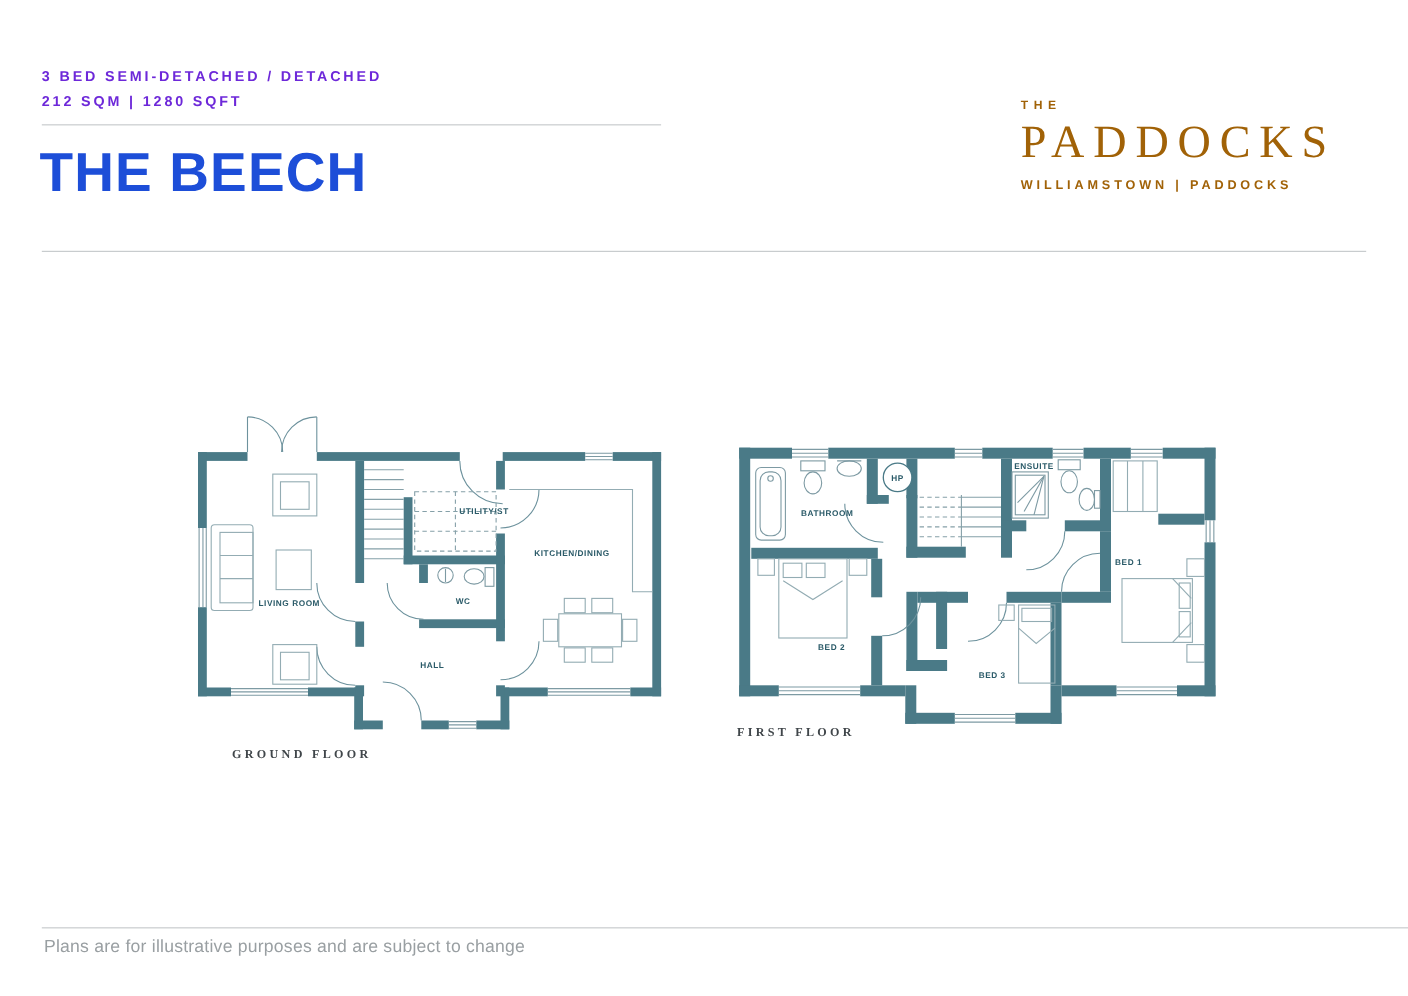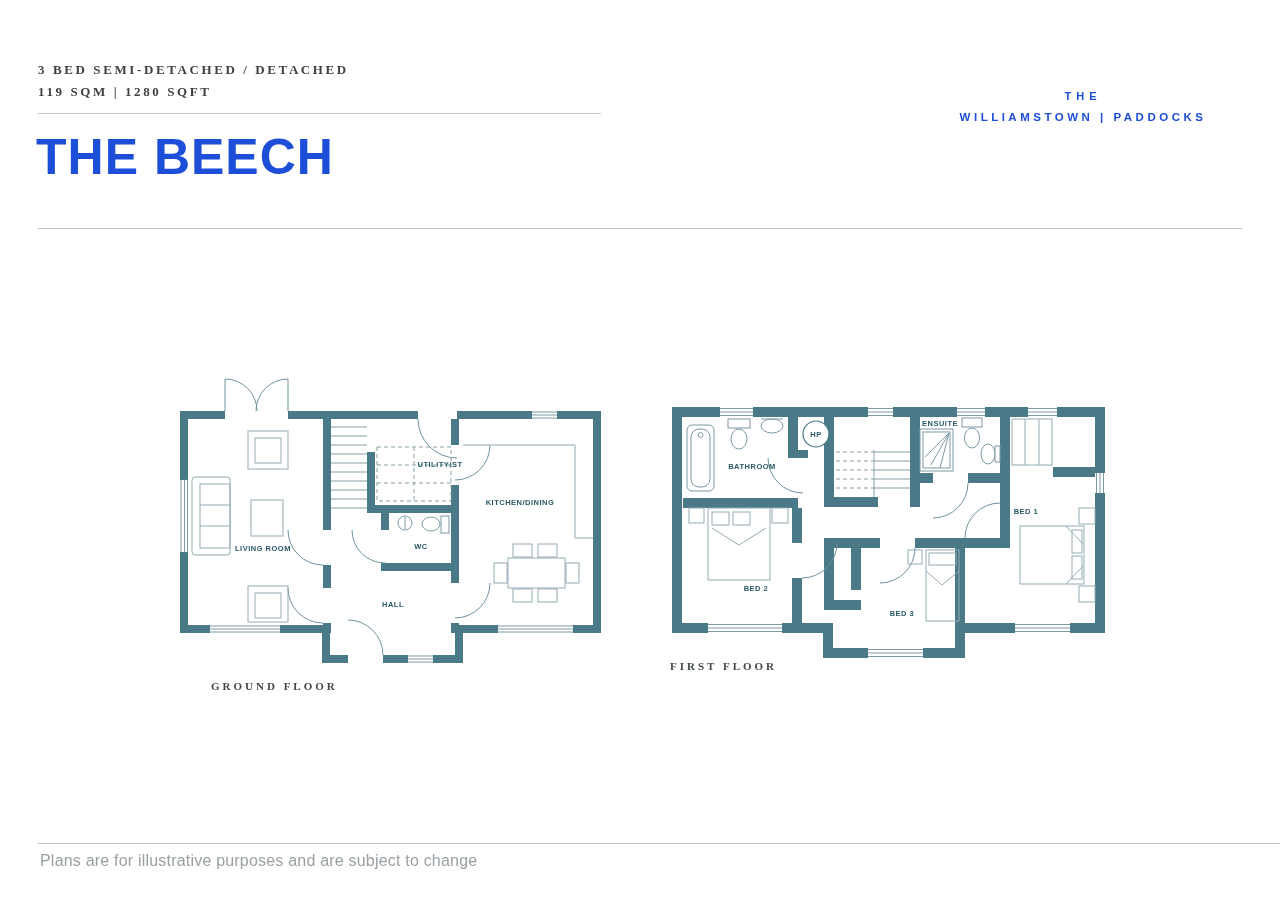--- a/index.html
+++ b/index.html
@@ -1,24 +1,24 @@
 <!DOCTYPE html>
 <html><head>
 <meta charset="utf-8">
 <style>
   html,body{margin:0;padding:0;}
   body{width:1280px;height:905px;position:relative;background:#ffffff;overflow:hidden;
        font-family:"Liberation Sans",sans-serif;}
   .abs{position:absolute;}
-  .spec{font-family:Liberation Serif, serif;font-size:13px;letter-spacing:2.6px;
-        color:#404040;font-weight:600;text-align:right;}
+  .spec{font-family:Liberation Sans, sans-serif;font-size:13px;letter-spacing:2.6px;
+        color:#6d28d9;font-weight:600;text-align:right;}
   .rule{background:#c3c7c9;height:1px;}
   .beech{font-family:"Liberation Sans",sans-serif;font-weight:800;font-size:50px;
          letter-spacing:1px;color:#1d4ed8;}
-  .logo{width:310px;text-align:center;color:#1d4ed8;}
+  .logo{width:310px;text-align:left;color:#a16207;}
   .logo-the{font-size:11px;letter-spacing:5px;font-weight:600;}
   .logo-name{font-family:"Liberation Serif",serif;font-size:42px;letter-spacing:8px;
              margin-top:4px;}
   .logo-loc{font-size:11.5px;letter-spacing:3.5px;margin-top:9px;font-weight:600;}
   .caption{font-family:"Liberation Serif",serif;font-size:11px;letter-spacing:3px;
            color:#40464a;font-weight:600;}
   .footer-note{font-size:16px;color:#999fa2;letter-spacing:.2px;}
   svg .wall{fill:#4a7a87;stroke:none;}
   svg .win{stroke:#7d9aa3;stroke-width:1;}
   svg .arc{stroke:#6d929d;stroke-width:1;fill:none;}
@@ -26,27 +26,28 @@
   svg .fix{stroke:#7d9aa3;stroke-width:1;fill:#ffffff;}
   svg .tread{stroke:#85a0a8;stroke-width:1;}
   svg .dash{stroke:#85a0a8;stroke-width:1;stroke-dasharray:4 3;fill:none;}
   svg .rlabel{font-family:"Liberation Sans",sans-serif;font-size:7.5px;font-weight:bold;
               fill:#2a5a68;letter-spacing:.5px;text-anchor:middle;}
 </style>
 </head>
 <body>
 
 <div class="abs spec" style="left:38px;top:62px;">3 BED SEMI-DETACHED / DETACHED</div>
-<div class="abs spec" style="left:38px;top:84px;">119 SQM | 1280 SQFT</div>
+<div class="abs spec" style="left:38px;top:84px;">212 SQM | 1280 SQFT</div>
 <div class="abs rule" style="left:38px;top:113px;width:563px;"></div>
 <div class="abs beech" style="left:36px;top:128px;">THE BEECH</div>
 <div class="abs rule" style="left:38px;top:228px;width:1204px;"></div>
 
 <div class="abs logo" style="left:928px;top:90px;">
   <div class="logo-the">THE</div>
+  <div class="logo-name">PADDOCKS</div>
   <div class="logo-loc">WILLIAMSTOWN | PADDOCKS</div>
 </div>
 
 <svg class="abs" style="left:175px;top:373px;" width="435" height="300" viewBox="0 0 435 300">
 
   <g>
     <rect class="wall" x="5" y="38" width="45" height="8"></rect>
     <rect class="wall" x="113" y="38" width="130" height="8"></rect>
     <rect class="wall" x="282" y="38" width="75" height="8"></rect>
     <rect class="wall" x="382" y="38" width="44" height="8"></rect>

